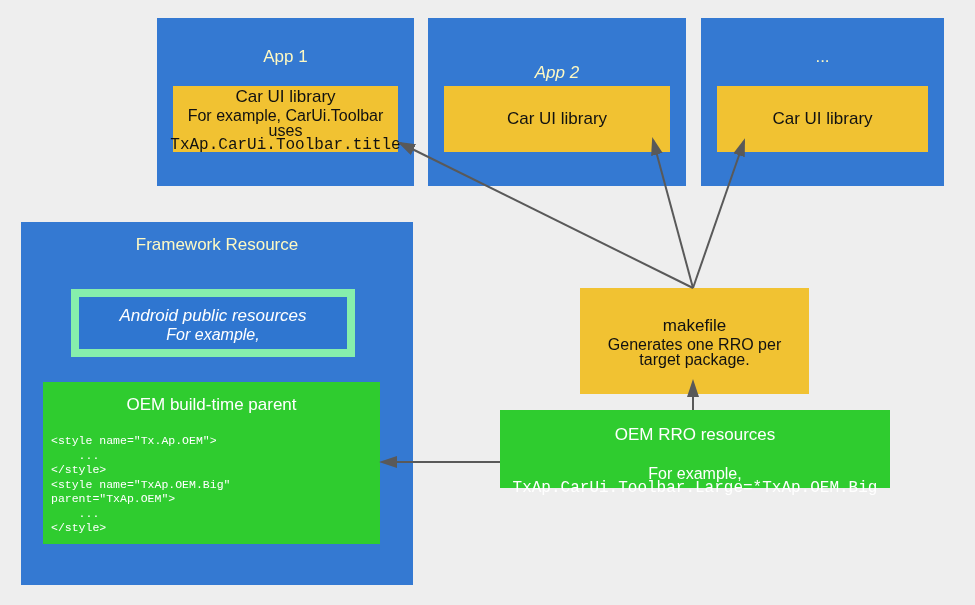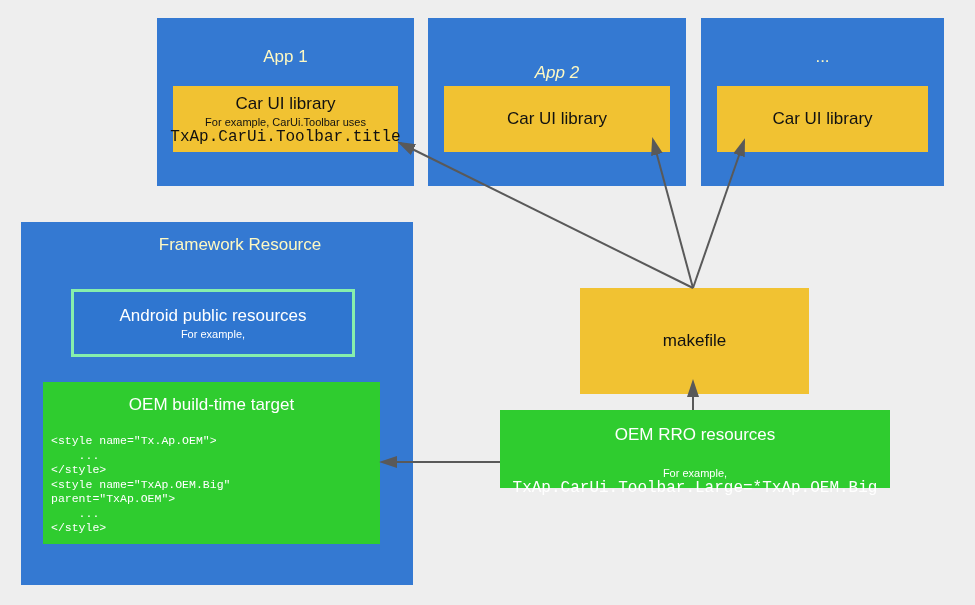--- a/index.html
+++ b/index.html
@@ -31,40 +31,41 @@
   .yellow-box {
     background: #f1c232;
     color: #111111;
   }
   .green-box {
     background: #2fcc2f;
     color: #ffffff;
   }
   .outline-box {
     background: #2f76d0;
-    border: 3px solid #86efac;
+    border: 8px solid #86efac;
     color: #ffffff;
+    font-style: italic;
   }
   .container-title {
     position: absolute;
     left: 0;
     width: 100%;
     text-align: center;
     color: #fef9c3;
     font-size: 17px;
     line-height: 22px;
   }
   .box-title {
     text-align: center;
     font-size: 17px;
     line-height: 22px;
   }
   .box-sub {
     text-align: center;
-    font-size: 11px;
+    font-size: 16px;
     line-height: 15px;
   }
   .mono {
     font-family: "Liberation Mono", "DejaVu Sans Mono", monospace;
     font-size: 16px;
     line-height: 15px;
     text-align: center;
   }
   .code-block {
     font-family: "Liberation Mono", "DejaVu Sans Mono", monospace;
@@ -118,44 +119,45 @@
   <div class="box blue-container" style="left:701px; top:18px; width:243px; height:168px;">
     <div class="container-title" style="top:28px;">...</div>
     <div class="box yellow-box" style="left:16px; top:68px; width:211px; height:66px;">
       <div class="center-stack">
         <div class="box-title">Car UI library</div>
       </div>
     </div>
   </div>
 
   <div class="box blue-container" style="left:21px; top:222px; width:392px; height:363px;">
-    <div class="container-title" style="top:12px;padding-left:23px;">Framework Resource</div>
+    <div class="container-title" style="top:12px;">Framework Resource</div>
 
     <div class="box outline-box" style="left:50px; top:67px; width:284px; height:68px;">
       <div class="center-stack">
         <div class="box-title">Android public resources</div>
         <div class="box-sub">For example,</div>
       </div>
     </div>
 
     <div class="box green-box" style="left:22px; top:160px; width:337px; height:162px;">
-      <div class="box-title" style="margin-top:12px;">OEM build-time target</div>
+      <div class="box-title" style="margin-top:12px;">OEM build-time parent</div>
       <div class="code-block" style="margin-top:18px; margin-left:8px;">&lt;style name="Tx.Ap.OEM"&gt;
     ...
 &lt;/style&gt;
 &lt;style name="TxAp.OEM.Big"
 parent="TxAp.OEM"&gt;
     ...
 &lt;/style&gt;</div>
     </div>
   </div>
 
   <div class="box yellow-box" style="left:580px; top:288px; width:229px; height:106px;">
     <div class="center-stack">
       <div class="box-title">makefile</div>
+      <div class="box-sub" style="max-width:200px;">Generates one RRO per target package.</div>
     </div>
   </div>
 
   <div class="box green-box" style="left:500px; top:410px; width:390px; height:78px;">
     <div class="box-title" style="margin-top:14px;">OEM RRO resources</div>
     <div class="box-sub" style="margin-top:20px;">For example,</div>
     <div class="mono">TxAp.CarUi.Toolbar.Large=*TxAp.OEM.Big</div>
   </div>
 
   <svg id="arrows" viewBox="0 0 975 605">

